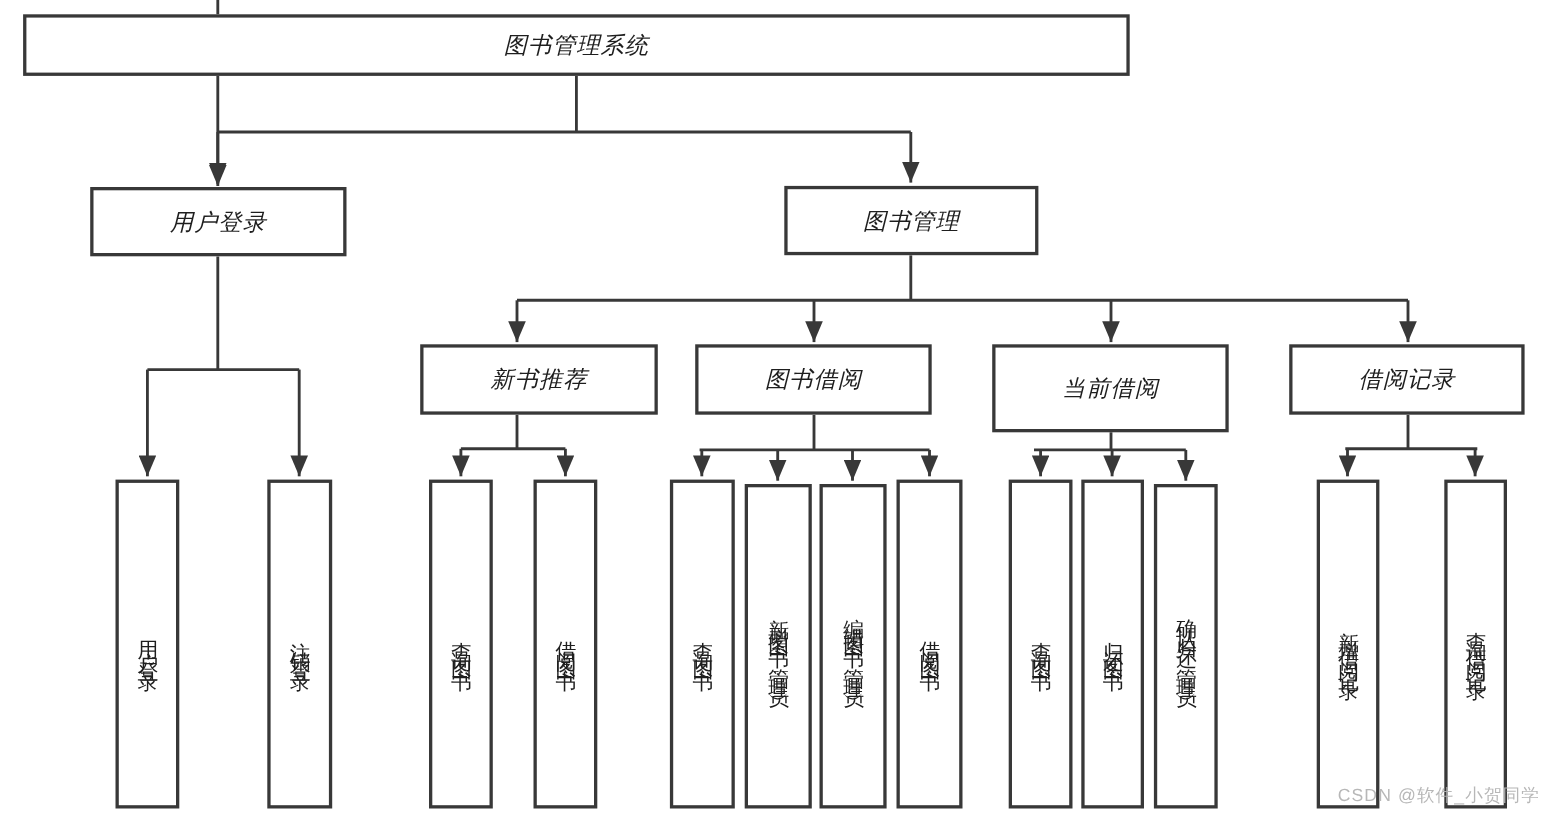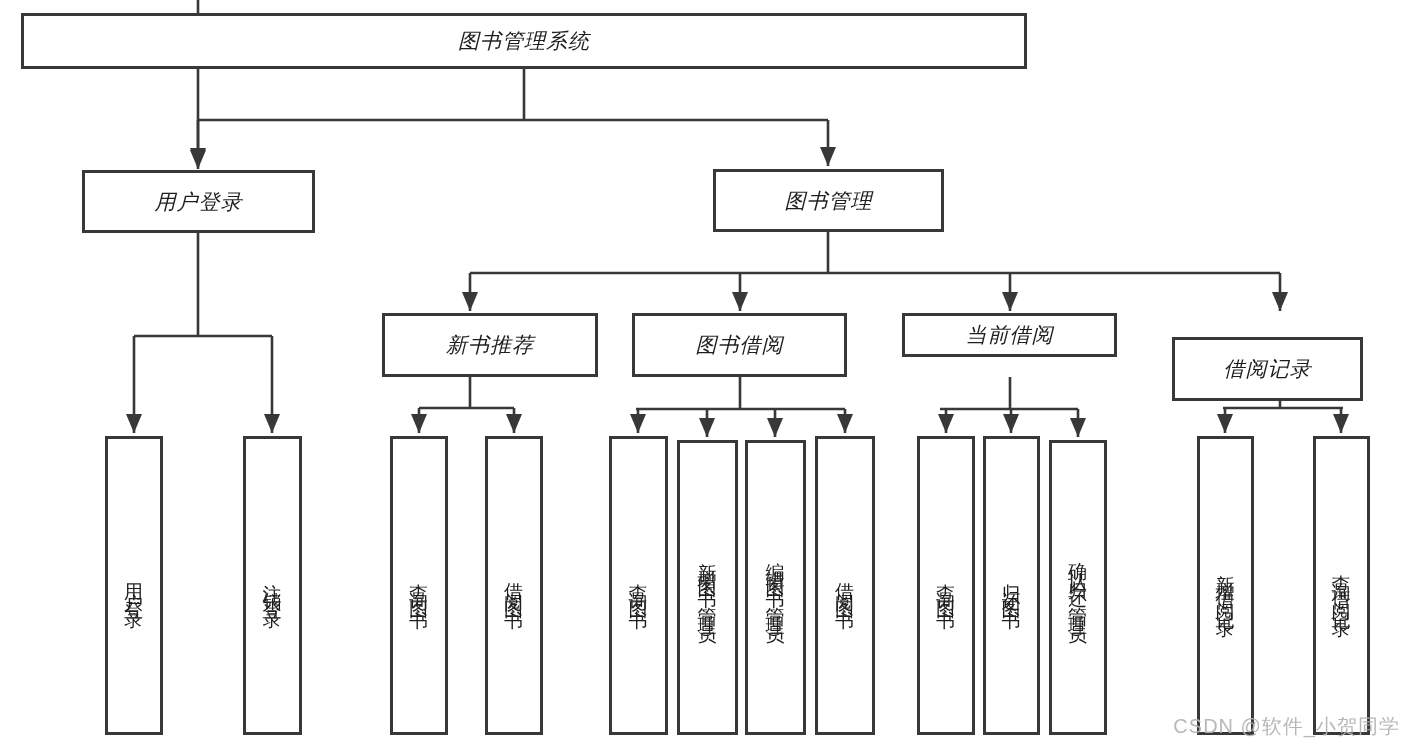--- a/index.html
+++ b/index.html
@@ -45,21 +45,21 @@
     font-size:19px;
     letter-spacing:9px;
     line-height:1;
     color:var(--text);
     white-space:nowrap;
   }
   .watermark{
     position:absolute;
     right:5px;
     top:713px;
-    font-size:20px;
+    font-size:16px;
     color:var(--watermark);
     letter-spacing:1px;
     z-index:3;
     opacity:.95;
   }
 </style>
 </head>
 <body>
 
 <div id="canvas">
@@ -125,24 +125,24 @@
   <div class="node" style="left:713px;top:169px;width:231px;height:63px;">
     <span>图书管理</span>
   </div>
 
   <div class="node" style="left:382px;top:313px;width:216px;height:64px;">
     <span>新书推荐</span>
   </div>
   <div class="node" style="left:632px;top:313px;width:215px;height:64px;">
     <span>图书借阅</span>
   </div>
-  <div class="node" style="left:902px;top:313px;width:215px;height:44px;">
+  <div class="node" style="left:902px;top:313px;width:215px;height:80px;">
     <span>当前借阅</span>
   </div>
-  <div class="node" style="left:1172px;top:313px;width:191px;height:64px;margin-top:24px;">
+  <div class="node" style="left:1172px;top:313px;width:214px;height:64px;">
     <span>借阅记录</span>
   </div>
 
   <div class="leaf" style="left:105px;top:436px;width:58px;height:299px;">
     <span>用户登录</span>
   </div>
   <div class="leaf" style="left:243px;top:436px;width:59px;height:299px;">
     <span>注销登录</span>
   </div>
 

